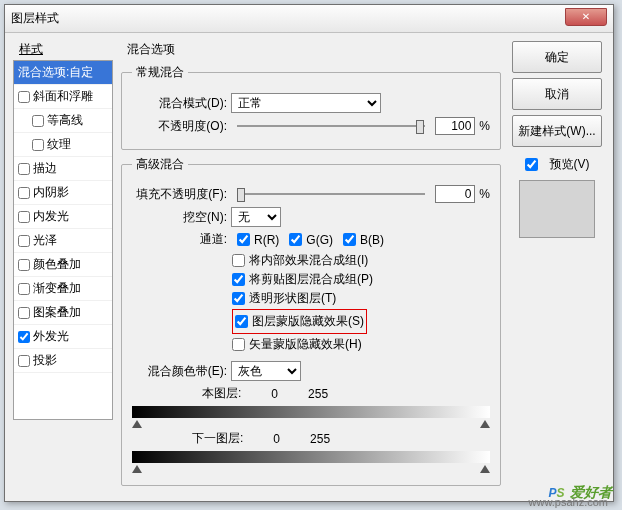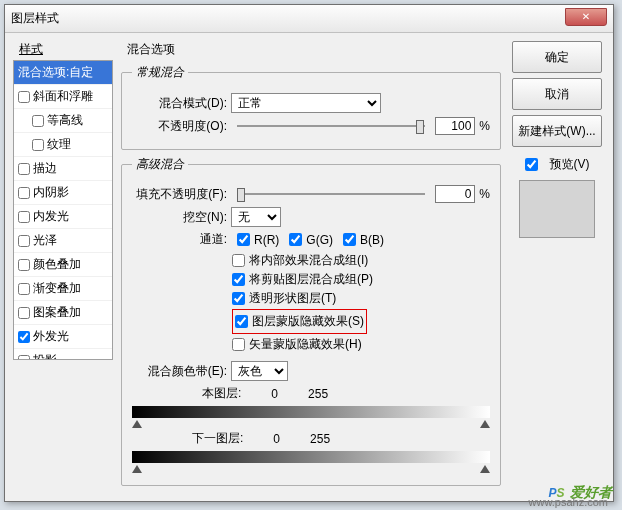--- a/index.html
+++ b/index.html
@@ -3,28 +3,28 @@
 <meta charset="utf-8">
 <style>
 * { box-sizing: border-box; margin: 0; padding: 0; font-family: 'Microsoft YaHei', SimSun, sans-serif; font-size: 12px; }
 body { background: #d8dfe6; width: 622px; height: 510px; position: relative; }
 .dialog { position: absolute; top: 4px; left: 4px; width: 610px; height: 498px; background: #f0f0f0; border: 1px solid #707070; box-shadow: 2px 2px 6px rgba(0,0,0,0.3); }
 .titlebar { height: 28px; background: linear-gradient(#fdfdfd, #e8e8e8); border-bottom: 1px solid #c0c0c0; display: flex; align-items: center; padding: 0 6px; position: relative; }
 .close-btn { position: absolute; right: 6px; top: 3px; width: 42px; height: 18px; background: linear-gradient(#e49a8f, #c75050); border: 1px solid #a04040; border-radius: 0 0 3px 3px; color: #fff; text-align: center; line-height: 15px; font-size: 10px; cursor: pointer; }
 .content { display: flex; padding: 8px; gap: 8px; height: calc(100% - 28px); }
 .sidebar { width: 100px; }
 .sidebar-label { margin-bottom: 2px; padding-left: 6px; text-decoration: underline; }
-.sidebar-list { border: 1px solid #a0a0a0; background: #fff; height: 300px; overflow: hidden; }
+.sidebar-list { border: 1px solid #a0a0a0; background: #fff; height: 360px; overflow: hidden; }
 .sidebar-item { padding: 3px 4px; display: flex; align-items: center; gap: 3px; border-bottom: 1px solid #f0f0f0; cursor: pointer; }
 .sidebar-item.selected { background: #3875d7; color: #fff; }
 .sidebar-item.indented { padding-left: 18px; }
 .sidebar-item input[type=checkbox] { width: 12px; height: 12px; }
 .main { flex: 1; display: flex; flex-direction: column; gap: 6px; }
 fieldset { border: 1px solid #b0b0b0; border-radius: 2px; padding: 8px 10px 10px 10px; }
-legend { padding: 0 4px; font-style: italic; }
+legend { padding: 0 4px; }
 .row { display: flex; align-items: center; margin: 4px 0; gap: 4px; }
 .row-label { width: 95px; text-align: right; }
 select { border: 1px solid #888; background: #fff; height: 20px; padding: 0 2px; }
 input[type=text].num { width: 40px; border: 1px solid #7a7a7a; height: 18px; text-align: right; padding-right: 3px; }
 .slider { flex: 1; height: 16px; position: relative; margin: 0 6px; }
 .slider-track { position: absolute; top: 7px; left: 0; right: 0; height: 2px; background: #999; }
 .slider-thumb { position: absolute; top: 2px; width: 8px; height: 14px; background: #e0e0e0; border: 1px solid #666; }
 .checks { margin-left: 100px; }
 .checks .ck { display: flex; align-items: center; gap: 4px; margin: 2px 0; }
 .highlight-box { border: 1px solid #e00000; padding: 1px 2px; display: inline-flex; }
@@ -171,21 +171,21 @@
                 <span>图层蒙版隐藏效果(S)</span>
               </div>
           </div>
           <div class="ck">
               <input type="checkbox" style="">
               <span>矢量蒙版隐藏效果(H)</span>
             </div>
         </div>
         <div class="row" style="margin-top:8px;">
           <span class="row-label">混合颜色带(E):</span>
-          <select style="width:57px"><option>灰色</option></select>
+          <select style="width:70px"><option>灰色</option></select>
         </div>
         <div class="grad-label" style="margin-left:70px;">
           <span>本图层:</span>
           <span>0</span>
           <span>255</span>
         </div>
         <div class="gradient-bar g1">
           <div class="grad-thumb" style="left:0"></div>
             <div class="grad-thumb" style="right:0"></div>
         </div>

